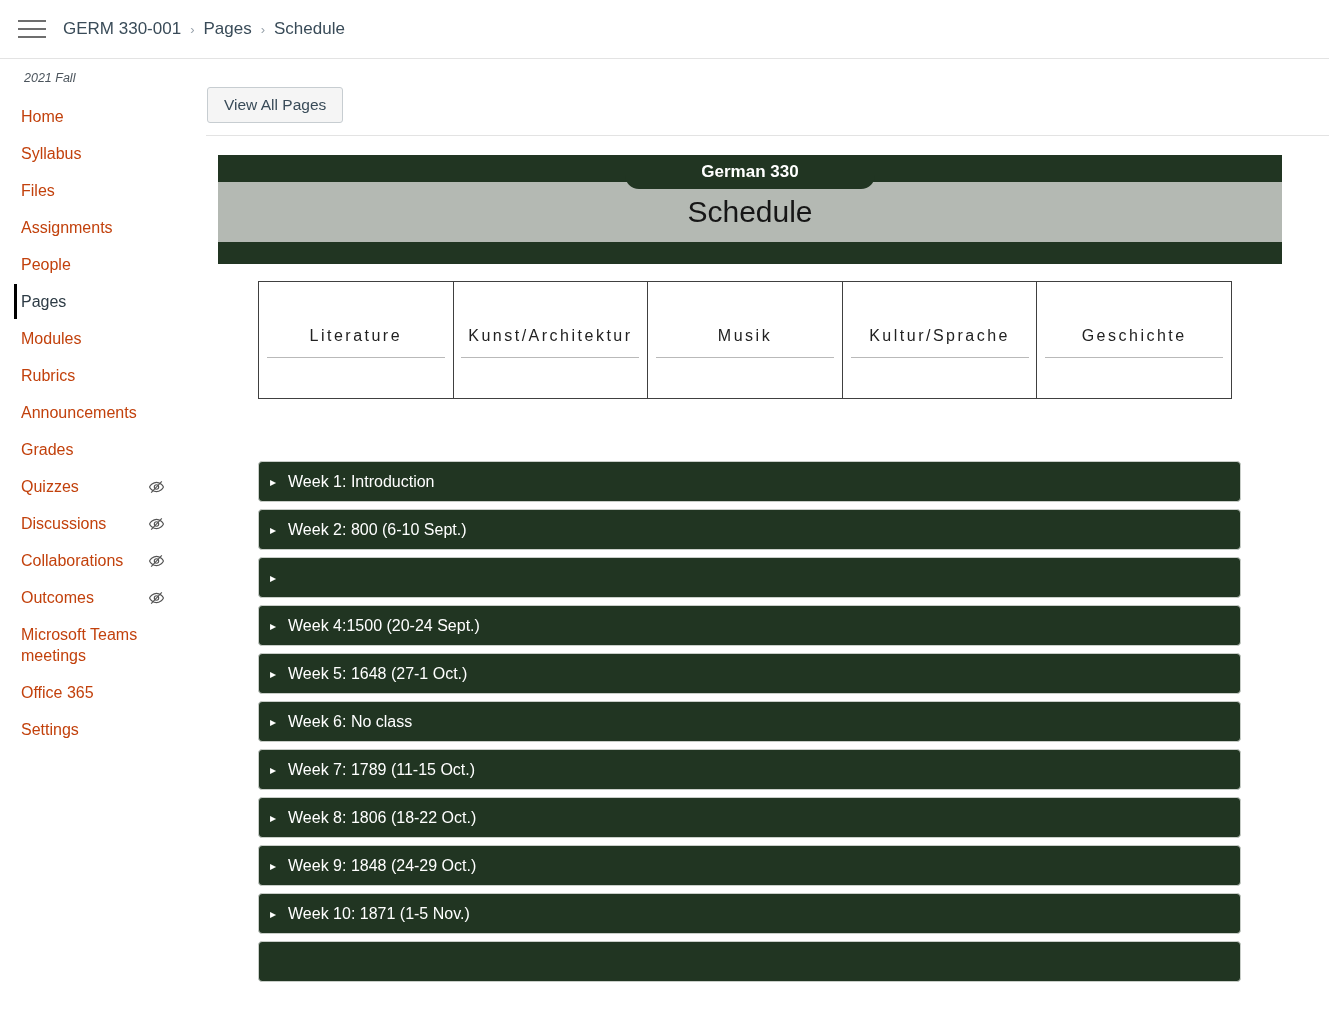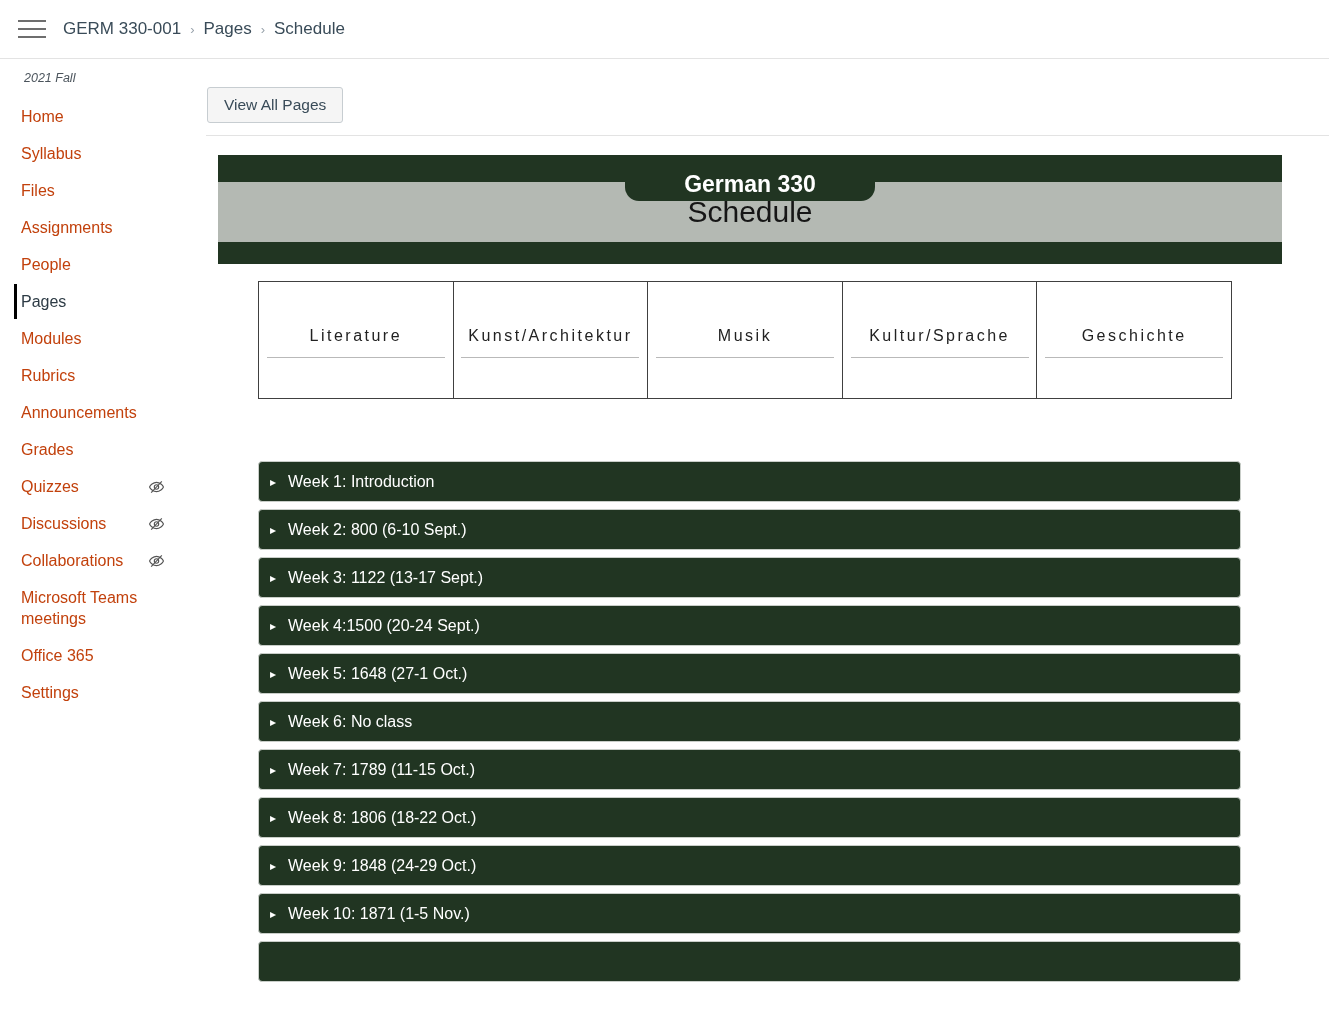--- a/index.html
+++ b/index.html
@@ -41,24 +41,24 @@
   .main-divider { margin-top:12px; border-bottom:1px solid #e3e3e3; }
 
   
   .banner { position:relative; width:1064px; height:109px; margin:19px 0 0 12px; background:#213522; }
   .banner-gray {
     position:absolute; left:0; right:0; top:27px; height:60px; background:#b4b9b3;
     display:flex; align-items:center; justify-content:center;
   }
   .banner-title { font-size:30px; color:#161616; }
   .banner-tab {
-    position:absolute; top:12px; left:50%; transform:translateX(-50%);
+    position:absolute; top:0; left:50%; transform:translateX(-50%);
     width:250px; height:34px; background:#213522; border-radius:0 0 14px 14px;
     display:flex; align-items:center; justify-content:center;
-    color:#ffffff; font-size:23px; font-weight:bold;
+    color:#ffffff; font-size:17px; font-weight:bold;
   }
 
   
   .intro { margin:48px 0 0 52px; font-size:17.5px; color:#6e7880; }
   .cat-table { margin:17px 0 0 52px; width:974px; border-collapse:collapse; table-layout:fixed; }
   .cat-table td { border:1px solid #404040; height:116px; vertical-align:middle; text-align:center; padding:0; }
   .cat-head {
     display:inline-block; width:92%; font-size:16px; letter-spacing:2.5px; color:#222222;
     line-height:27px; padding-bottom:8px; border-bottom:1px solid #b9b9b9;
   }
@@ -174,20 +174,30 @@
           <span>Collaborations</span>
           <span class="eye">
             <svg viewBox="0 0 24 24" width="17" height="17">
               <path d="M12 5.5c-4.8 0-8.8 4.1-9.8 6.5 1 2.4 5 6.5 9.8 6.5s8.8-4.1 9.8-6.5c-1-2.4-5-6.5-9.8-6.5z" fill="none" stroke="#555" stroke-width="1.6"></path>
               <circle cx="12" cy="12" r="3.1" fill="none" stroke="#555" stroke-width="1.6"></circle>
               <line x1="4.5" y1="20" x2="19.5" y2="4" stroke="#555" stroke-width="1.6"></line>
             </svg>
           </span>
         </a>
 
+        <a class="nav-item">
+          <span>Outcomes</span>
+          <span class="eye">
+            <svg viewBox="0 0 24 24" width="17" height="17">
+              <path d="M12 5.5c-4.8 0-8.8 4.1-9.8 6.5 1 2.4 5 6.5 9.8 6.5s8.8-4.1 9.8-6.5c-1-2.4-5-6.5-9.8-6.5z" fill="none" stroke="#555" stroke-width="1.6"></path>
+              <circle cx="12" cy="12" r="3.1" fill="none" stroke="#555" stroke-width="1.6"></circle>
+              <line x1="4.5" y1="20" x2="19.5" y2="4" stroke="#555" stroke-width="1.6"></line>
+            </svg>
+          </span>
+        </a>
 
         <a class="nav-item">
           <span>Microsoft Teams meetings</span>
           
         </a>
 
         <a class="nav-item">
           <span>Office 365</span>
           
         </a>
@@ -249,21 +259,20 @@
           <span class="week-label">Week 1: Introduction</span>
         </div>
 
         <div class="week-bar">
           <span class="week-arrow">▸</span>
           <span class="week-label">Week 2: 800 (6-10 Sept.)</span>
         </div>
 
         <div class="week-bar">
           <span class="week-arrow">▸</span>
-          <span class="week-label">Week 3: 1122 (13-17 Sept.)</span>
         </div>
 
         <div class="week-bar">
           <span class="week-arrow">▸</span>
           <span class="week-label">Week 4:1500 (20-24 Sept.)</span>
         </div>
 
         <div class="week-bar">
           <span class="week-arrow">▸</span>
           <span class="week-label">Week 5: 1648 (27-1 Oct.)</span>

